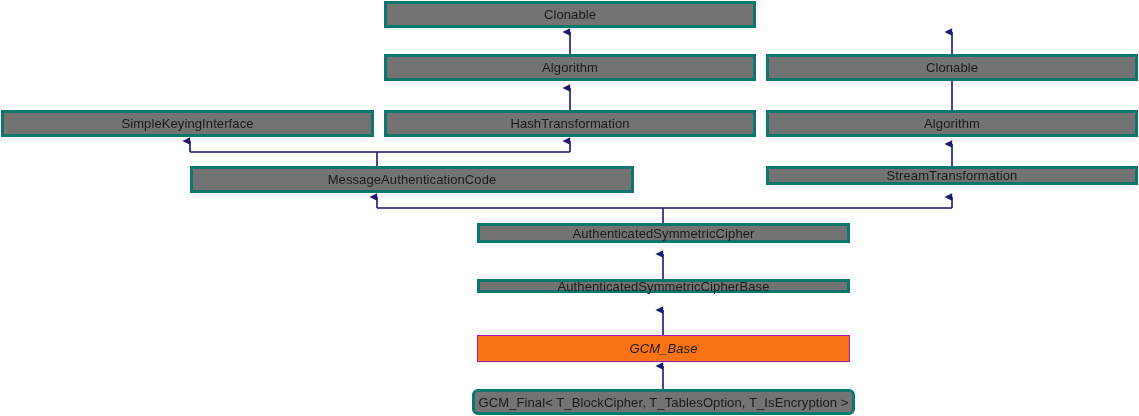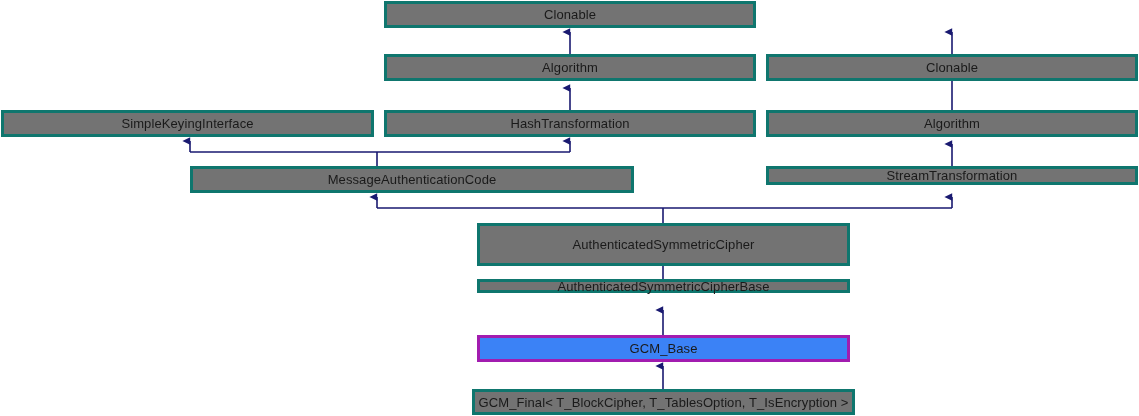--- a/index.html
+++ b/index.html
@@ -23,22 +23,23 @@
     display: flex;
     align-items: center;
     justify-content: center;
     color: #1a1a1a;
     font-size: 13px;
     line-height: 1;
     letter-spacing: 0.1px;
     white-space: nowrap;
   }
   .node.highlight {
-    background: #3b82f6;
-    border: 3px solid #a21caf;
+    background: #f97316;
+    border: 1px solid #a21caf;
+    font-style: italic;
   }
   .node .label {
     display: block;
     transform: translateY(-0.5px);
   }
   svg.edges {
     position: absolute;
     left: 0;
     top: 0;
     width: 1139px;
@@ -108,29 +109,29 @@
   </div>
 
   <div class="node" style="left:190px;top:166px;width:444px;height:27px;">
     <span class="label">MessageAuthenticationCode</span>
   </div>
 
   <div class="node" style="left:766px;top:166px;width:372px;height:19px;">
     <span class="label">StreamTransformation</span>
   </div>
 
-  <div class="node" style="left:477px;top:223px;width:373px;height:43px;">
+  <div class="node" style="left:477px;top:223px;width:373px;height:20px;">
     <span class="label">AuthenticatedSymmetricCipher</span>
   </div>
 
   <div class="node" style="left:477px;top:279px;width:373px;height:14px;">
     <span class="label">AuthenticatedSymmetricCipherBase</span>
   </div>
 
   <div class="node highlight" style="left:477px;top:335px;width:373px;height:27px;">
     <span class="label">GCM_Base</span>
   </div>
 
-  <div class="node" style="left:472px;top:389px;width:383px;height:26px;">
+  <div class="node" style="left:472px;top:389px;width:383px;height:26px;border-radius:6px;">
     <span class="label">GCM_Final&lt; T_BlockCipher, T_TablesOption, T_IsEncryption &gt;</span>
   </div>
 
 </div>
 
 </body></html>

